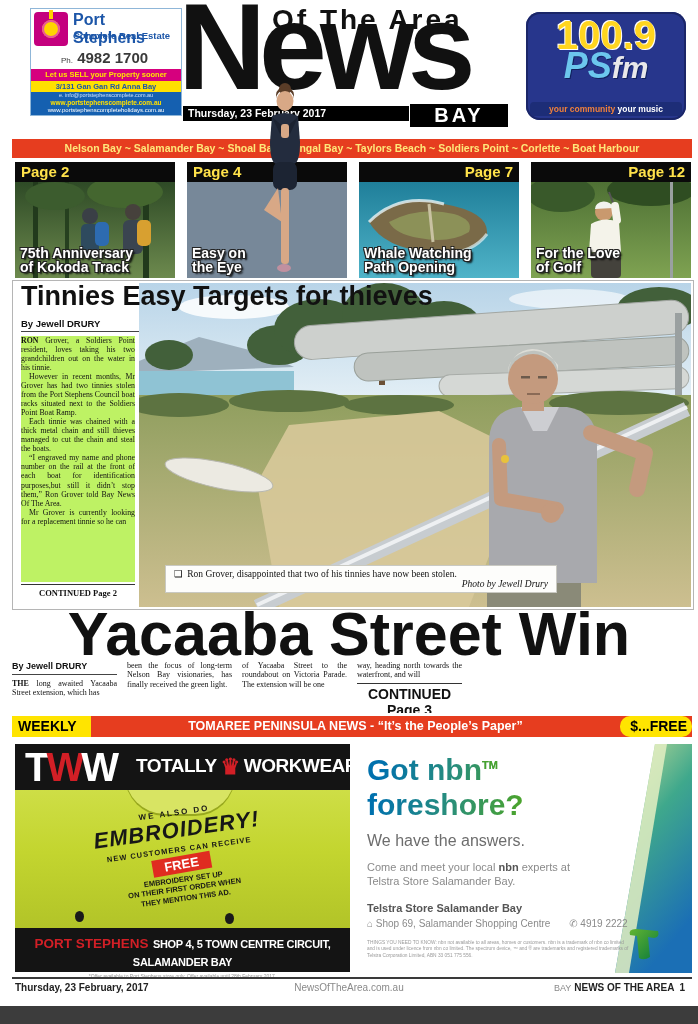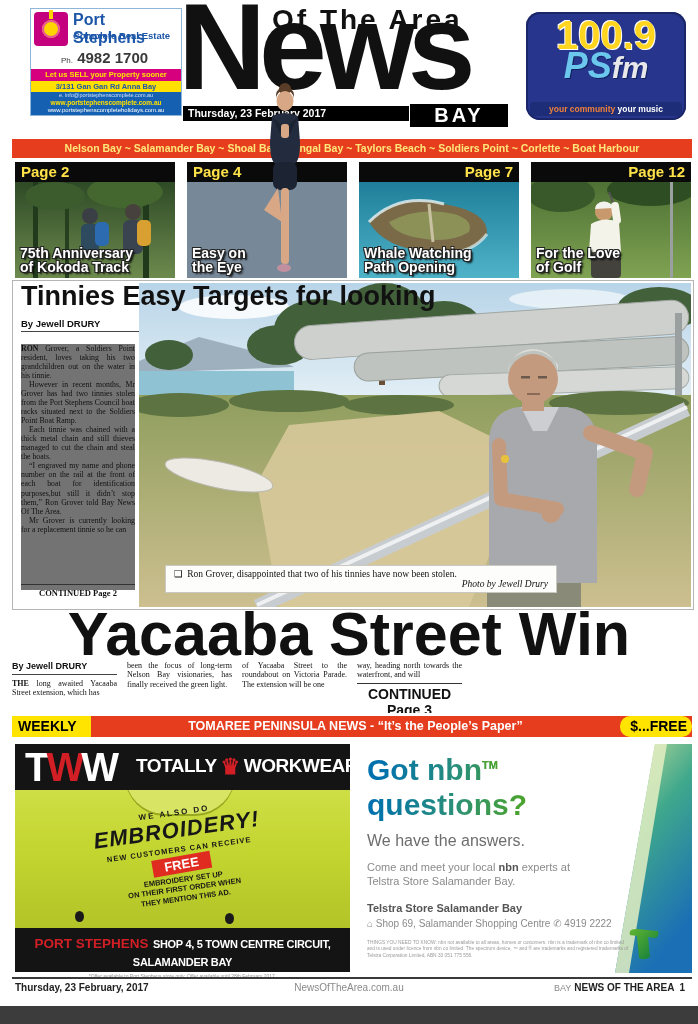--- a/index.html
+++ b/index.html
@@ -51,21 +51,21 @@
   .teaser .img{position:relative;height:96px;overflow:hidden;background:#789;}
   .teaser .cap{position:absolute;left:5px;bottom:3px;color:#fff;font-size:14px;font-weight:bold;line-height:1.05;
     text-shadow:-1px -1px 0 #222,1px -1px 0 #222,-1px 1px 0 #222,1px 1px 0 #222,2px 2px 2px #000;}
   .img-beach{background:linear-gradient(180deg,#8fd0dc 0%,#a8dde6 32%,#cfeaec 46%,#ecdfc6 58%,#e0d0b2 100%);}
 
   
   .article-box{left:12px;top:280px;width:680px;height:328px;border:1px solid #b5b5b5;background:#fff;}
   .lead-photo{position:absolute;left:126px;top:2px;width:552px;height:324px;}
   .lead-headline{position:absolute;left:8px;top:0px;font-size:27px;font-weight:bold;white-space:nowrap;z-index:5;}
   .lead-byline{position:absolute;left:8px;top:37px;font-size:9.5px;font-weight:bold;border-bottom:1px solid #444;width:118px;padding-bottom:2px;z-index:5;}
-  .lead-col{position:absolute;left:8px;top:63px;width:114px;height:246px;overflow:hidden;font-size:7.8px;line-height:1.16;text-align:justify;z-index:5;background:#737373;}
+  .lead-col{position:absolute;left:8px;top:55px;width:114px;height:246px;overflow:hidden;font-size:7.8px;line-height:1.16;text-align:justify;z-index:5;background:#bef264;}
   .lead-col p{margin:0;text-indent:8px;}
   .lead-col p:first-child{text-indent:0;}
   .lead-cont{position:absolute;left:8px;top:303px;width:114px;border-top:1px solid #333;padding-top:3px;font-size:8.5px;font-weight:bold;text-align:center;z-index:5;}
   .photo-cap{position:absolute;left:152px;top:284px;width:392px;background:#fdfdfb;border:1px solid #c9c9c2;padding:2px 8px 3px 8px;font-size:9.5px;z-index:6;box-sizing:border-box;}
   .photo-cap .credit{display:block;text-align:right;font-style:italic;}
 
   
   .story2-headline{left:0;top:604px;width:698px;text-align:center;font-size:61px;font-weight:800;letter-spacing:0px;line-height:1;white-space:nowrap;}
   .story2-cols{left:12px;top:661px;width:680px;height:52px;display:flex;gap:10px;overflow:hidden;}
   .s2col{width:105px;font-size:8px;line-height:1.18;text-align:justify;}
@@ -104,21 +104,21 @@
   .telstra{left:355px;top:744px;width:337px;height:229px;background:#fff;overflow:hidden;}
   .tel-wedge{position:absolute;right:0;top:0;height:100%;width:95px;}
   .tel-head{position:absolute;left:12px;top:8px;font-size:30px;font-weight:bold;line-height:1.18;
     background:linear-gradient(100deg,#0071ad 10%,#2a8f7a 55%,#4aa32e 95%);-webkit-background-clip:text;background-clip:text;color:transparent;}
   .tel-head sup{font-size:11px;color:#4aa32e;-webkit-text-fill-color:#4aa32e;}
   .tel-sub{position:absolute;left:12px;top:88px;font-size:16px;color:#6d6d6d;}
   .tel-body{position:absolute;left:12px;top:116px;width:235px;font-size:11px;color:#8a8a8a;line-height:1.3;}
   .tel-body b{color:#555;}
   .tel-store{position:absolute;left:12px;top:158px;font-size:11px;font-weight:bold;color:#555;}
   .tel-addr{position:absolute;left:12px;top:174px;font-size:10px;color:#8a8a8a;}
-  .tel-addr .ph{}
+  .tel-addr .ph{margin-left:16px;}
   .tel-fine{position:absolute;left:12px;top:196px;width:265px;font-size:4.8px;color:#9a9a9a;line-height:1.35;}
   .telstra-logo{position:absolute;right:32px;bottom:12px;width:34px;height:34px;}
 
   
   .footrule{left:12px;top:977px;width:680px;border-top:2px solid #3a3a3a;}
   .foot-date{left:15px;top:982px;font-size:10px;font-weight:bold;color:#222;}
   .foot-url{left:0;top:982px;width:698px;text-align:center;font-size:10px;color:#8a8a8a;}
   .foot-right{right:13px;top:982px;font-size:10px;color:#222;}
   .foot-right .ed{color:#8a8a8a;font-size:9px;font-weight:normal;margin-right:3px;}
   .foot-right .pp{font-weight:800;}
@@ -314,21 +314,21 @@
         <circle cx="412" cy="230" r="10" fill="#c49a7e"></circle>
         <rect x="383" y="114" width="22" height="14" fill="#c49a7e"></rect>
         <circle cx="394" cy="96" r="25" fill="#c49a7e"></circle>
         <path d="M369,92 A25,25 0 0 1 419,90 L419,82 Q407,66 392,68 Q373,70 369,86 Z" fill="#dcdcd6"></path>
         <rect x="382" y="93" width="9" height="2.5" fill="#6b5a4c"></rect>
           <rect x="399" y="93" width="9" height="2.5" fill="#6b5a4c"></rect>
         <rect x="388" y="110" width="13" height="2" fill="#8a6a56"></rect>
         <circle cx="366" cy="176" r="4" fill="#e8c23c"></circle>
       </g>
     </svg>
-    <div class="lead-headline">Tinnies Easy Targets for looking</div>
+    <div class="lead-headline">Tinnies Easy Targets for thieves</div>
     <div class="lead-byline">By Jewell DRURY</div>
     <div class="lead-col serif">
       <p><b>RON</b><span> Grover, a Soldiers Point resident, loves taking his two grandchildren out on the water in his tinnie.</span></p>
       <p>However in recent months, Mr Grover has had two tinnies stolen from the Port Stephens Council boat racks situated next to the Soldiers Point Boat Ramp.</p>
       <p>Each tinnie was chained with a thick metal chain and still thieves managed to cut the chain and steal the boats.</p>
       <p>“I engraved my name and phone number on the rail at the front of each boat for identification purposes,but still it didn’t stop them,” Ron Grover told Bay News Of The Area.</p>
       <p>Mr Grover is currently looking for a replacement tinnie so he can</p>
     </div>
     <div class="lead-cont serif">CONTINUED Page 2</div>
     <div class="photo-cap serif">
@@ -392,21 +392,21 @@
       <defs>
           <linearGradient id="tw" x1="0" y1="0" x2="0.4" y2="1">
             <stop offset="0" stop-color="#cfe098"></stop>
             <stop offset="0.45" stop-color="#3fa88c"></stop>
             <stop offset="1" stop-color="#1b6fb5"></stop>
           </linearGradient>
         </defs>
       <polygon points="58,0 95,0 95,229 18,229" fill="url(#tw)"></polygon>
       <polygon points="58,0 70,0 32,229 18,229" fill="#e4eec2" opacity="0.85"></polygon>
     </svg>
-    <div class="tel-head"><span>Got nbn</span><sup>TM</sup><br><span>questions?</span></div>
+    <div class="tel-head"><span>Got nbn</span><sup>TM</sup><br><span>foreshore?</span></div>
     <div class="tel-sub">We have the answers.</div>
     <div class="tel-body"><span>Come and meet your local </span><b>nbn</b><span> experts at Telstra Store Salamander Bay.</span></div>
     <div class="tel-store">Telstra Store Salamander Bay</div>
     <div class="tel-addr">
       <span>⌂ </span><span>Shop 69, Salamander Shopping Centre</span>
       <span class="ph"><span>✆ </span><span>4919 2222</span></span>
     </div>
     <div class="tel-fine">THINGS YOU NEED TO KNOW: nbn not available to all areas, homes or customers. nbn is a trademark of nbn co limited and is used under licence from nbn co limited. The spectrum device, ™ and ® are trademarks and registered trademarks of Telstra Corporation Limited, ABN 33 051 775 556.</div>
     <svg class="telstra-logo" viewBox="0 0 34 34">
       <defs>

